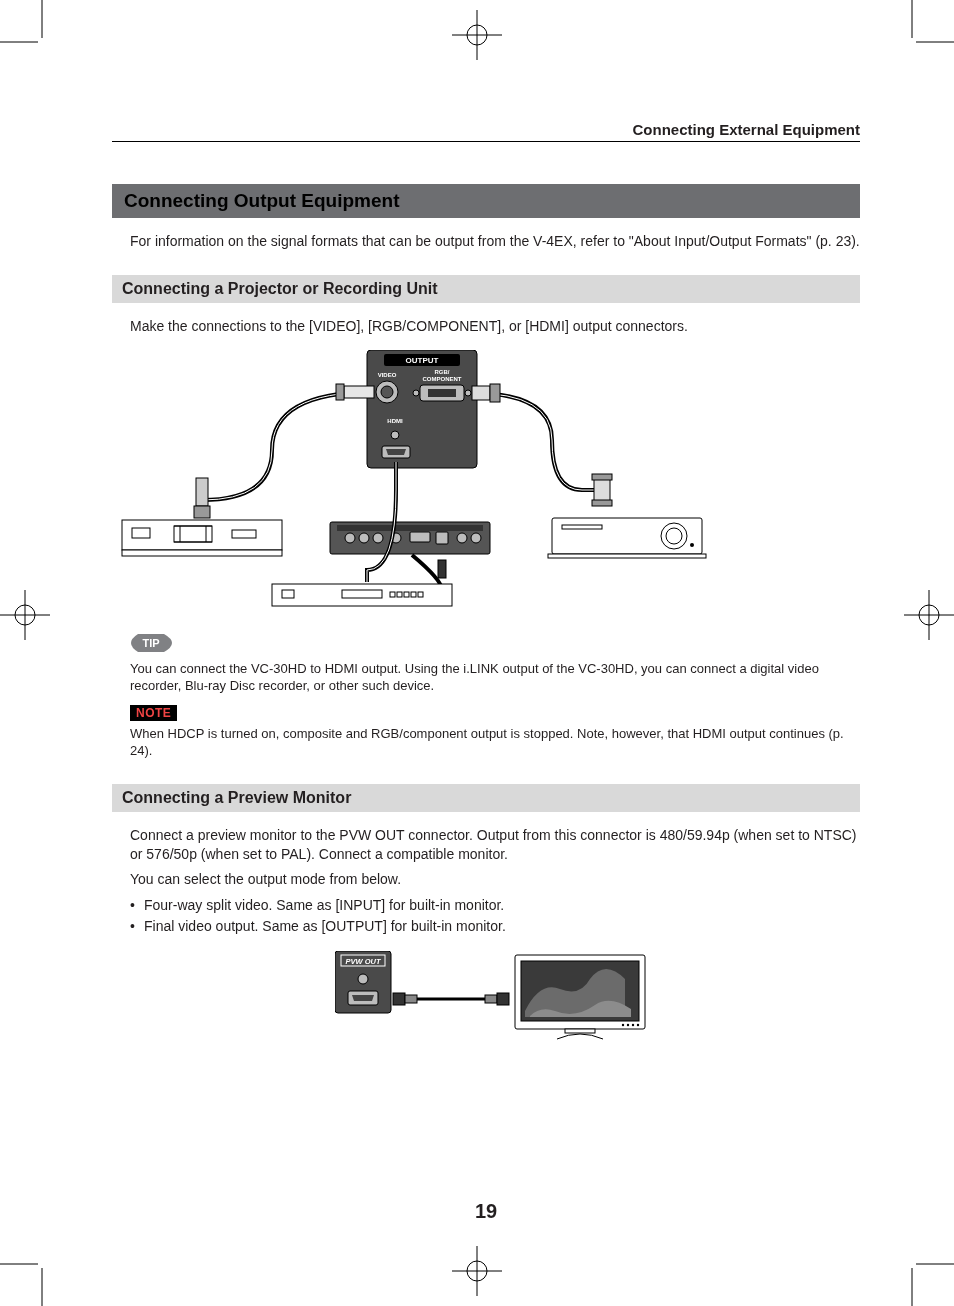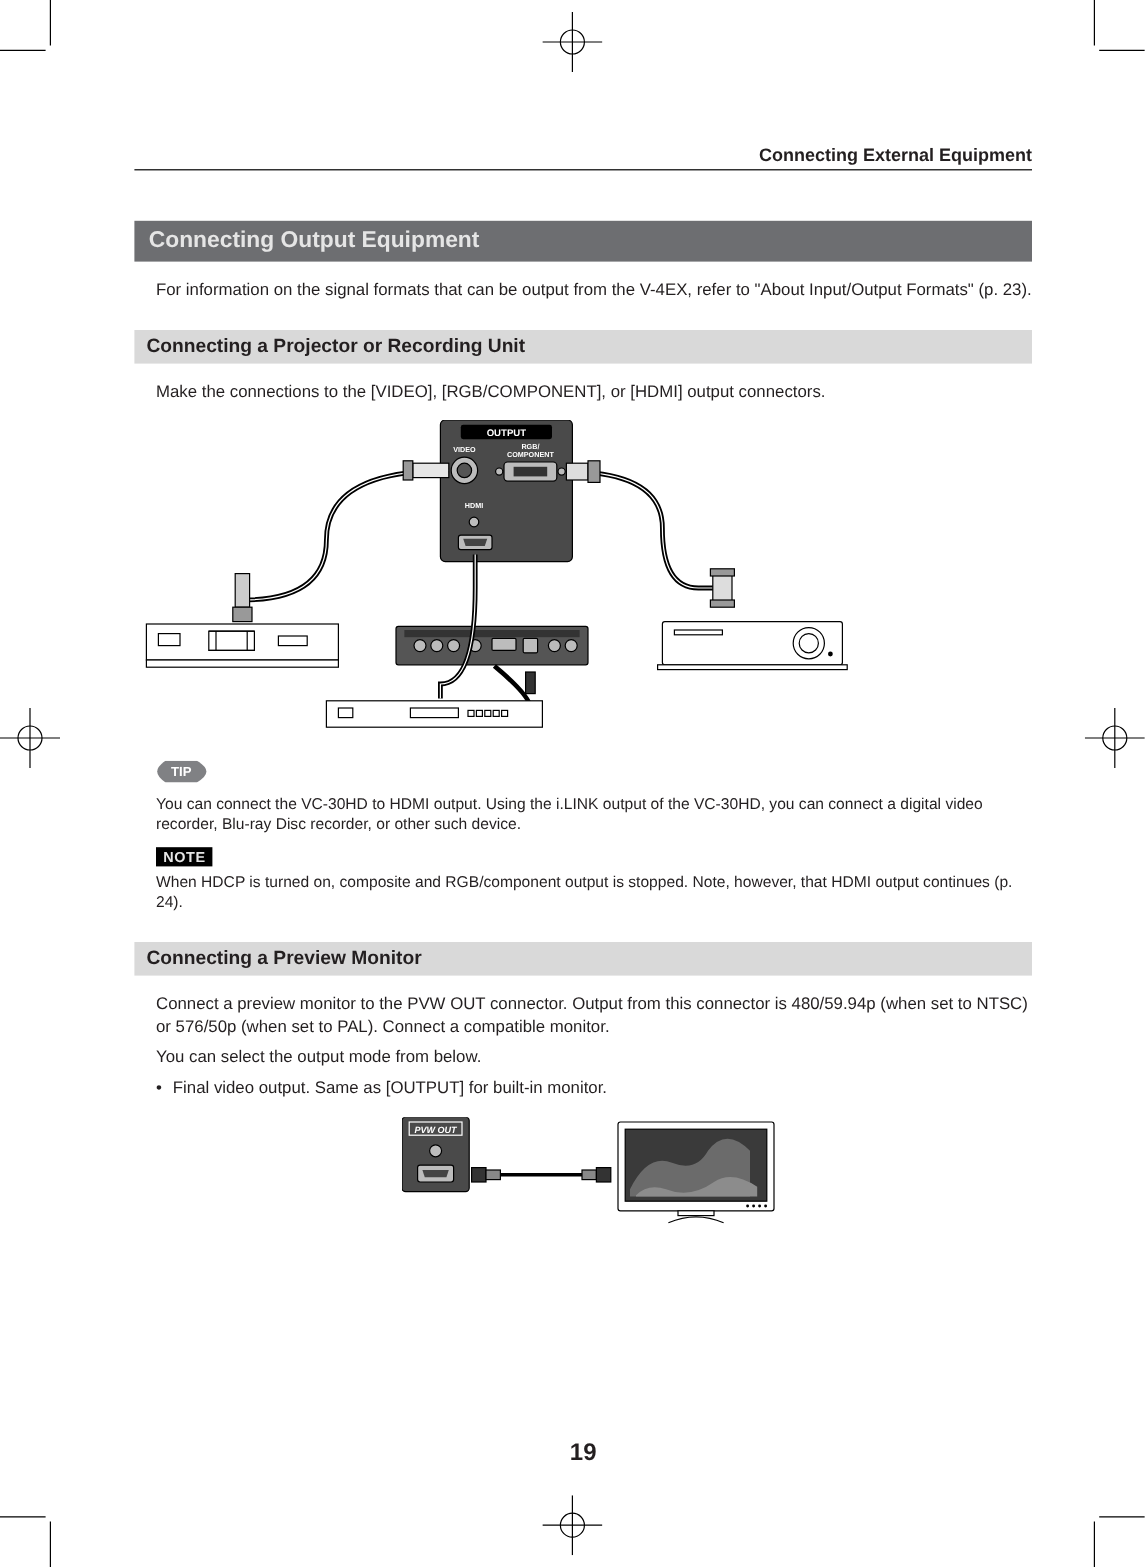--- a/index.html
+++ b/index.html
@@ -25,21 +25,21 @@
     text-align: right;
     font-weight: 700;
     font-size: 15px;
     padding-bottom: 3px;
     border-bottom: 1.5px solid #000;
     margin-bottom: 42px;
     margin-top: 21px;
   }
   .h1-bar {
     background: #6d6e71;
-    color: #e5e5e5;
+    color: #000000;
     font-weight: 700;
     font-size: 19px;
     padding: 6px 12px;
     margin-bottom: 14px;
   }
   .body-indent { padding-left: 18px; }
   .para { font-size: 14px; line-height: 1.35; margin-bottom: 6px; }
   .h2-bar {
     background: #d9d9d9;
     font-weight: 700;
@@ -56,21 +56,21 @@
   .diagram-slot svg { display: block; }
 
   .tip-badge {
     display: inline-block;
     margin: 4px 0 4px 18px;
     text-align: right;
   }
   .note-badge {
     display: inline-block;
     background: #000;
-    color: #e5e5e5;
+    color: #ef4444;
     font-weight: 700;
     font-size: 12px;
     padding: 1px 6px;
     margin: 6px 0 4px 18px;
     letter-spacing: 0.5px;
   }
   .small-para { font-size: 13px; line-height: 1.35; margin: 0 0 4px 18px; }
 
   ul.bullets { list-style: none; margin: 4px 0 10px 18px; }
   ul.bullets li { font-size: 14px; line-height: 1.5; padding-left: 14px; position: relative; }
@@ -230,20 +230,21 @@
 
   <span class="note-badge">NOTE</span>
   <p class="small-para">When HDCP is turned on, composite and RGB/component output is stopped. Note, however, that HDMI output continues (p. 24).</p>
 
   <div class="h2-bar">Connecting a Preview Monitor</div>
 
   <p class="para body-indent">Connect a preview monitor to the PVW OUT connector. Output from this connector is 480/59.94p (when set to NTSC) or 576/50p (when set to PAL). Connect a compatible monitor.</p>
   <p class="para body-indent">You can select the output mode from below.</p>
 
   <ul class="bullets">
+    <li>Four-way split video. Same as [INPUT] for built-in monitor.</li>
     <li>Final video output. Same as [OUTPUT] for built-in monitor.</li>
   </ul>
 
   <div class="diagram-slot" style="justify-content:center; padding-left:18px;font-style:italic;">
     <svg width="320" height="90" viewBox="0 0 320 90">
 
       <rect x="0" y="0" width="56" height="62" rx="3" fill="#4a4a4a" stroke="#000"></rect>
       <rect x="6" y="4" width="44" height="11" fill="none" stroke="#fff"></rect>
       <text x="28" y="13" fill="#fff" font-size="7.5" font-weight="700" text-anchor="middle">PVW OUT</text>
       <circle cx="28" cy="28" r="5" fill="#bcbcbc" stroke="#000"></circle>

